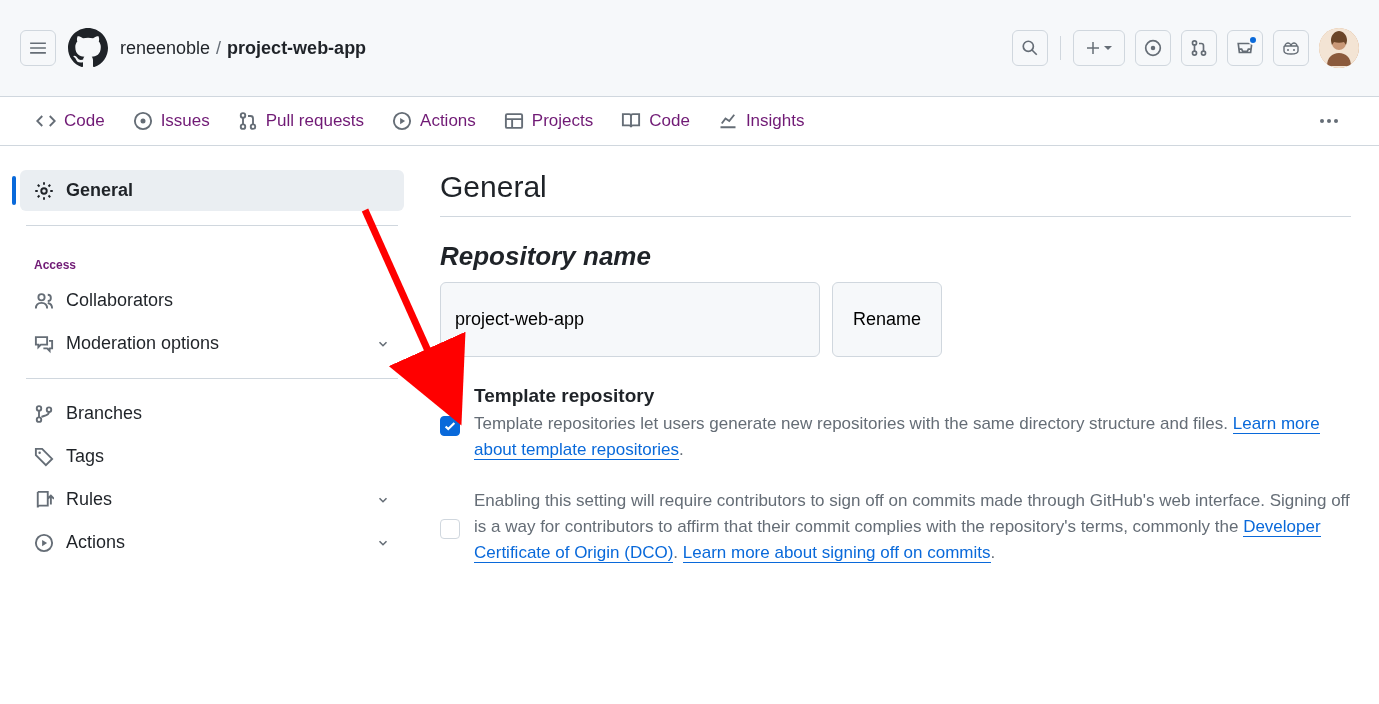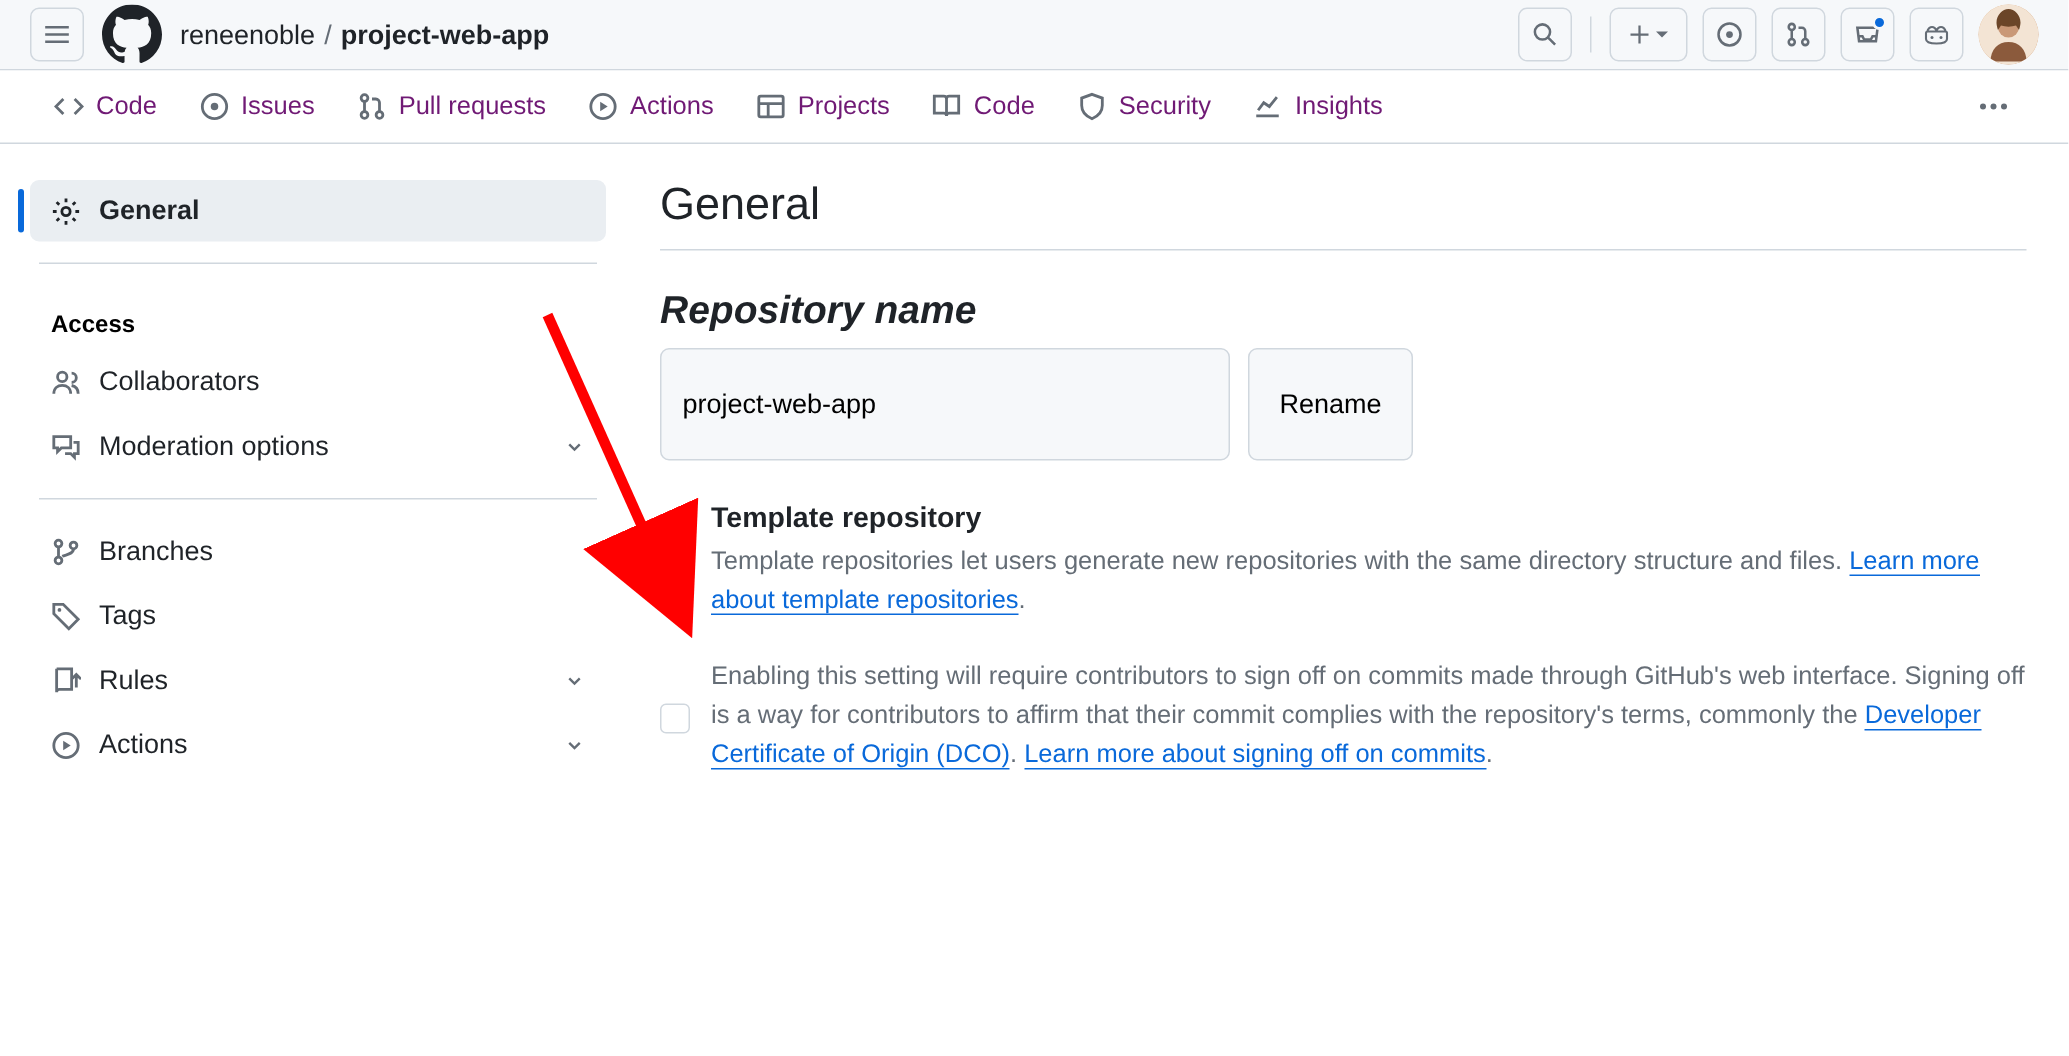--- a/index.html
+++ b/index.html
@@ -1,38 +1,38 @@
 <!DOCTYPE html>
 <html><head>
 <meta charset="utf-8">
 <style>
 * { box-sizing: border-box; margin: 0; padding: 0; }
 body { font-family: -apple-system, BlinkMacSystemFont, "Segoe UI", Helvetica, Arial, sans-serif; color: #1f2328; background: #fff; font-size: 14px; }
-.topbar { display: flex; align-items: center; padding: 3px 20px; background: #f6f8fa; border-bottom: 1px solid #d0d7de; gap: 12px; }
+.topbar { display: flex; align-items: center; padding: 28px 20px; background: #f6f8fa; border-bottom: 1px solid #d0d7de; gap: 12px; }
 .hamburger-btn { width: 36px; height: 36px; border: 1px solid #d0d7de; border-radius: 6px; background: #f6f8fa; display: flex; align-items: center; justify-content: center; cursor: pointer; }
 .logo { width: 40px; height: 40px; display: flex; align-items: center; justify-content: center; }
 .breadcrumb { display: flex; align-items: center; gap: 6px; font-size: 18px; }
 .breadcrumb a { color: #1f2328; text-decoration: none; }
 .breadcrumb .sep { color: #656d76; }
 .breadcrumb .repo { font-weight: 600; }
 .topbar-right { margin-left: auto; display: flex; align-items: center; gap: 10px; }
 .icon-btn { width: 36px; height: 36px; border: 1px solid #d0d7de; border-radius: 6px; background: #f6f8fa; display: flex; align-items: center; justify-content: center; cursor: pointer; position: relative; }
 .icon-btn.new { width: 52px; gap: 2px; }
 .vdiv { width: 1px; height: 24px; background: #d0d7de; margin: 0 2px; }
 .notif-dot { position: absolute; top: 4px; right: 4px; width: 10px; height: 10px; background: #0969da; border-radius: 50%; border: 2px solid #f6f8fa; }
 .avatar { width: 40px; height: 40px; border-radius: 50%; background: linear-gradient(135deg,#e8c4a0,#d4a37c); overflow: hidden; cursor: pointer; display:flex; align-items:center; justify-content:center;}
 .nav-tabs { display: flex; align-items: center; padding: 0 24px; background: #fff; border-bottom: 1px solid #d0d7de; gap: 4px; }
 .nav-tab { display: flex; align-items: center; gap: 8px; padding: 14px 12px; font-size: 17px; color: #701a75; cursor: pointer; text-decoration: none; }
 .nav-more { margin-left: auto; padding: 10px 16px; cursor: pointer; }
 .main-wrap { display: flex; padding: 24px 0 24px 12px; gap: 28px; }
 .sidebar { width: 400px; flex-shrink: 0; }
 .side-item { display: flex; align-items: center; gap: 12px; padding: 10px 14px; border-radius: 6px; font-size: 18px; cursor: pointer; margin: 0 8px 2px 8px; position: relative; }
 .side-item.active { background: #eaeef2; font-weight: 600; }
 .side-item.active::before { content: ""; position: absolute; left: -8px; top: 6px; bottom: 6px; width: 4px; background: #0969da; border-radius: 4px; }
-.side-header { font-size: 16px; font-weight: 600; color: #000000; padding: 18px 22px 8px; }
+.side-header { font-size: 12px; font-weight: 600; color: #701a75; padding: 18px 22px 8px; }
 .side-hr { border: none; border-top: 1px solid #d0d7de; margin: 14px 14px; }
 .side-item .chev { margin-left: auto; }
 .content { flex: 1; padding-right: 28px; }
 .content h1 { font-size: 30px; font-weight: 400; padding-bottom: 12px; border-bottom: 1px solid #d0d7de; margin-bottom: 24px; }
 .field-label { font-size: 26px; font-weight: 600; margin-bottom: 10px; font-style: italic; }
 .rename-row { display: flex; gap: 12px; margin-bottom: 28px; }
 .text-input { font-size: 18px; padding: 10px 14px; border: 1px solid #d0d7de; border-radius: 6px; background: #f6f8fa; width: 380px; }
 .btn { font-size: 18px; padding: 26px 20px; border: 1px solid #d0d7de; border-radius: 6px; background: #f6f8fa; cursor: pointer; font-weight: 500; }
 .check-row { display: flex; gap: 14px; margin-bottom: 24px; align-items: center; }
 .check-box { width: 20px; height: 20px; border: 1.5px solid #d0d7de; border-radius: 4px; flex-shrink: 0; margin-top: 3px; cursor: pointer; display: flex; align-items: center; justify-content: center; }
@@ -154,26 +154,20 @@
     <span>Projects</span>
   </a>
   <a class="nav-tab">
     <svg width="20" height="20" viewBox="0 0 16 16">
         <path fill="none" stroke="#656d76" stroke-width="1.5" d="M1.5 2.5h5c1 0 1.5.5 1.5 1.5v9c0-1-.5-1.5-1.5-1.5h-5zM14.5 2.5h-5c-1 0-1.5.5-1.5 1.5v9c0-1 .5-1.5 1.5-1.5h5z"></path>
       </svg>
     <span>Code</span>
   </a>
   <a class="nav-tab">
     <svg width="20" height="20" viewBox="0 0 16 16">
-        <path fill="none" stroke="#656d76" stroke-width="1.5" d="M8 1.5l5.5 2v4c0 4-3 6-5.5 7-2.5-1-5.5-3-5.5-7v-4z"></path>
-      </svg>
-    <span>Security</span>
-  </a>
-  <a class="nav-tab">
-    <svg width="20" height="20" viewBox="0 0 16 16">
         <path fill="none" stroke="#656d76" stroke-width="1.5" d="M2 13h12M3 10l3-4 3 2 4-5"></path>
       </svg>
     <span>Insights</span>
   </a>
   <div class="nav-more">
     <svg width="20" height="6" viewBox="0 0 20 6">
         <circle cx="3" cy="3" r="2" fill="#656d76"></circle>
         <circle cx="10" cy="3" r="2" fill="#656d76"></circle>
         <circle cx="17" cy="3" r="2" fill="#656d76"></circle>
       </svg>

